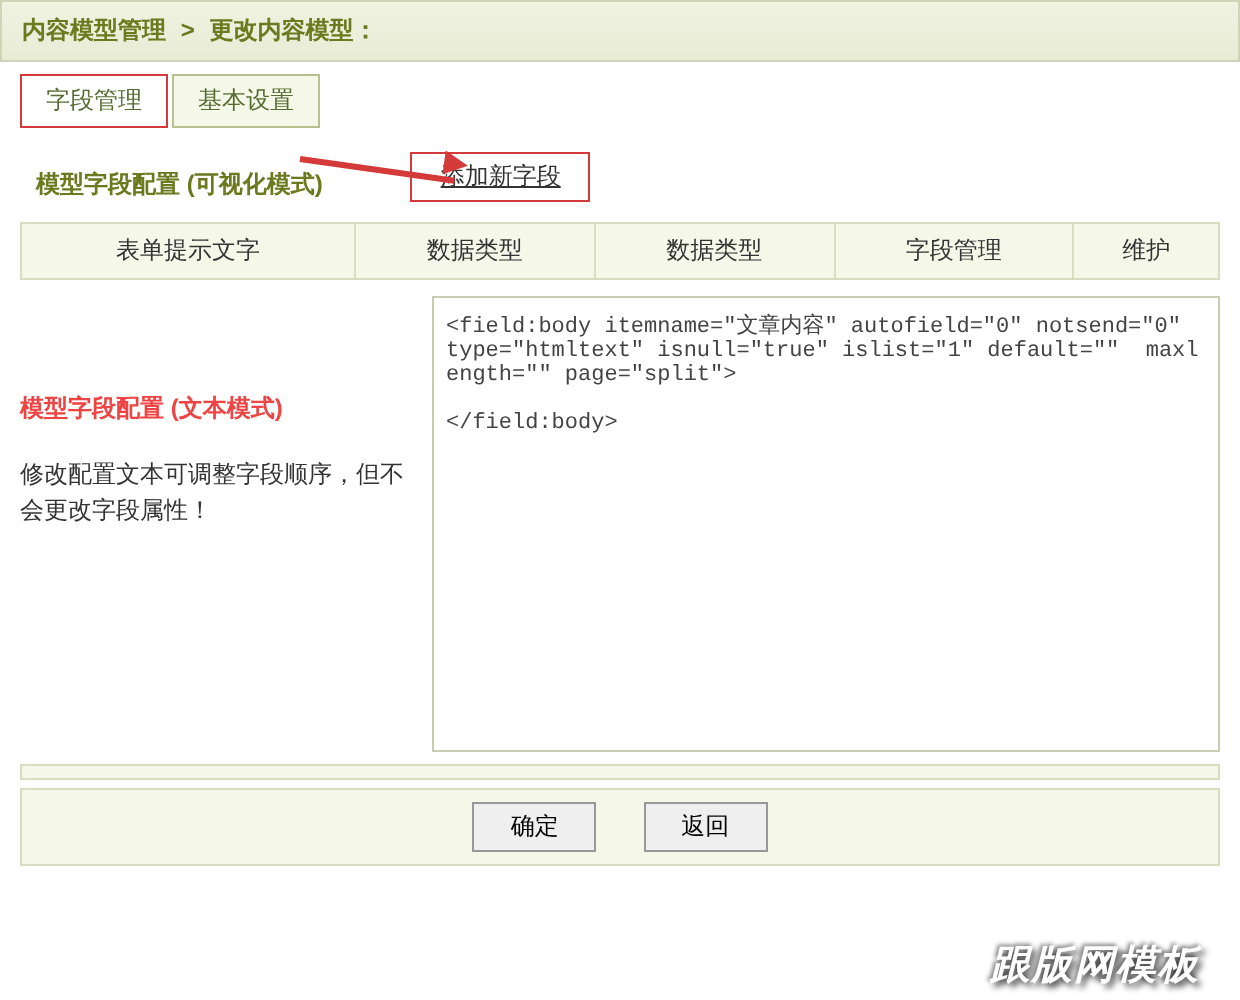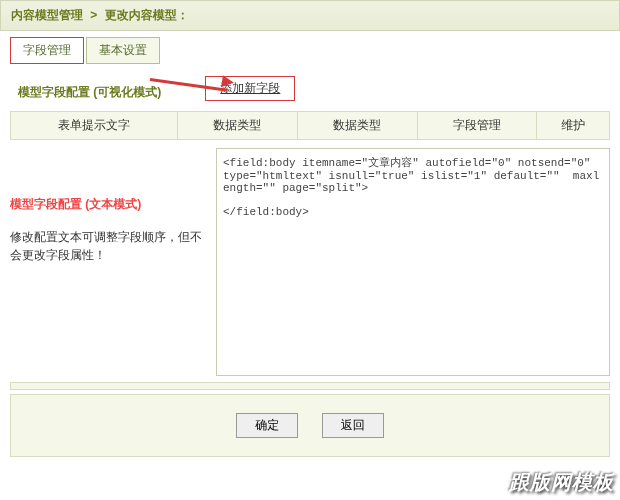--- a/index.html
+++ b/index.html
@@ -17,23 +17,23 @@
 .table { margin: 4px 10px 0; border: 1px solid #d8dcc0; border-collapse: collapse; width: calc(100% - 20px); }
 .table th, .table td { border: 1px solid #d8dcc0; padding: 5px 6px; text-align: center; font-weight: normal; }
 .table th { background: #f5f7e8; color: #333; }
 .note-row td { text-align: left; color: #333; padding: 5px 8px; }
 .lower { display: flex; margin: 8px 10px 0; gap: 6px; }
 .left-col { width: 200px; }
 .code-box { flex: 1; border: 1px solid #c8ccb0; height: 228px; padding: 6px; font-family: "Courier New", monospace; font-size: 11px; color: #444; white-space: pre-wrap; word-break: break-all; overflow: auto; }
 .text-title { color: #ef4444; font-weight: bold; margin-top: 48px; }
 .text-desc { color: #333; margin-top: 15px; line-height: 1.5; }
 .thin-bar { margin: 6px 10px 0; height: 8px; background: #f5f7e8; border: 1px solid #d8dcc0; }
-.footer-bar { margin: 4px 10px 0; padding: 18px; background: #f5f7e8; border: 1px solid #d8dcc0; text-align: center; }
+.footer-bar { margin: 4px 10px 0; padding: 6px; background: #f5f7e8; border: 1px solid #d8dcc0; text-align: center; }
 .footer-bar button { padding: 3px 18px; margin: 0 10px; border: 1px solid #999; background: #efefef; cursor: pointer; font-size: 12px; }
-.watermark { position: absolute; bottom: 4px; right: 6px; font-size: 20px; font-weight: bold; color: #fff; text-shadow: 2px 2px 3px rgba(0,0,0,0.7), -1px -1px 2px rgba(0,0,0,0.5); font-style: italic; letter-spacing: 1px; }
+.watermark { position: absolute; bottom: 4px; right: 20px; font-size: 20px; font-weight: bold; color: #fff; text-shadow: 2px 2px 3px rgba(0,0,0,0.7), -1px -1px 2px rgba(0,0,0,0.5); font-style: italic; letter-spacing: 1px; }
 </style>
 </head>
 <body>
 
 <div class="header">
   <span>内容模型管理</span>
   <span class="breadcrumb-sep">&gt;</span>
   <span>更改内容模型：</span>
 </div>
 

